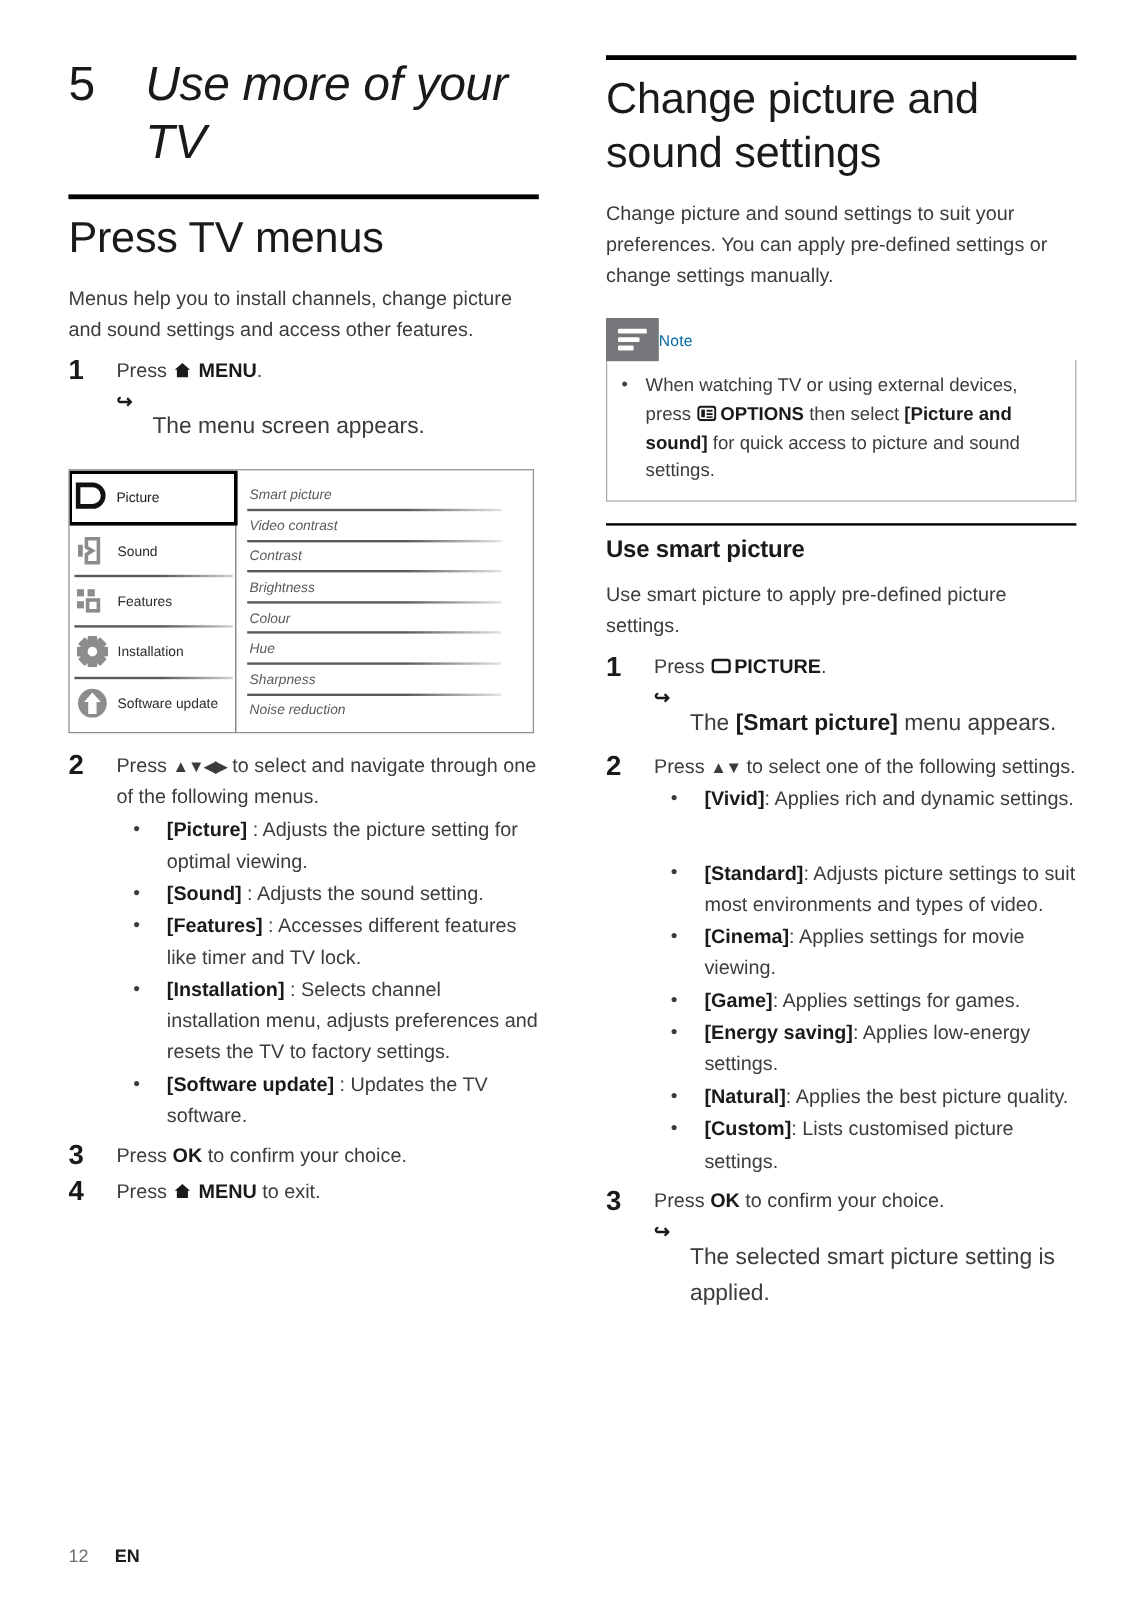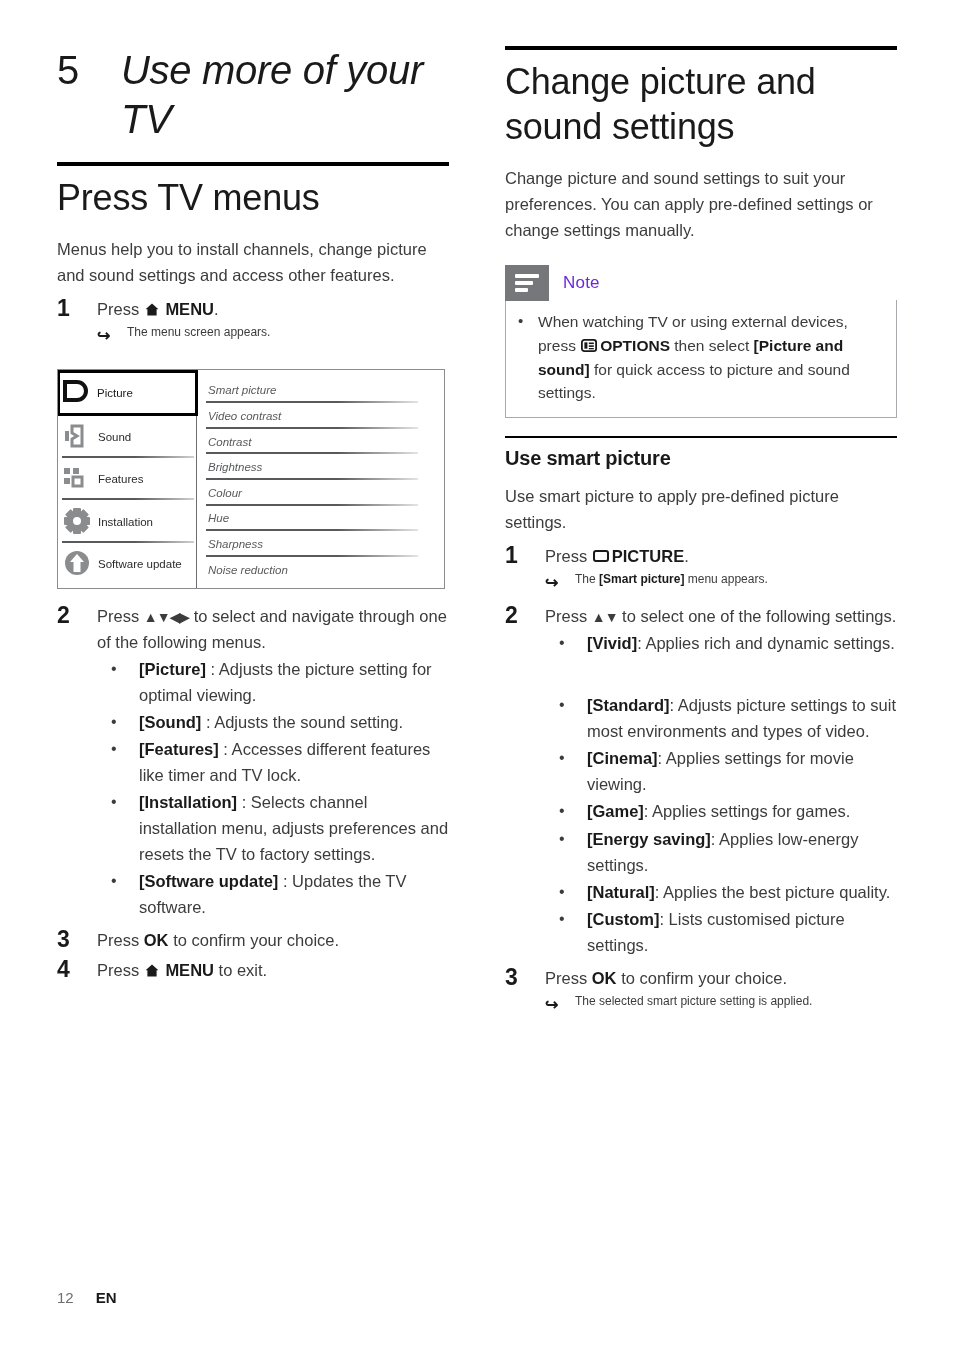--- a/index.html
+++ b/index.html
@@ -81,21 +81,21 @@
 
   
   .result { display:flex; margin-top: 1px; padding-left: 0px; }
   .result-arrow {
     flex:0 0 30px;
     font-size: 16px;
     line-height: 1.58;
     color:#1a1a1a;
     font-weight:700;
   }
-  .result-text { flex:1; font-size:12px; line-height:1.58; color:#3c3c3c; }
+  .result-text { flex:1; font-size:19px; line-height:1.58; color:#3c3c3c;margin-top:18px; }
 
   
   .bullets { margin: 1px 0 0 0; }
   .bullet { display:flex; margin: 0 0 1px 0; }
   .bullet-dot {
     flex:0 0 42px;
     text-align:left;
     padding-left:14px;
     font-size:16px;
     line-height:1.58;
@@ -117,21 +117,21 @@
     background:#76777b;
     display:flex; align-items:center; justify-content:center;
     flex:0 0 44px;
   }
   .note-icon-bars { width:24px; display:flex; flex-direction:column; gap:3px; }
   .note-icon-bars i { display:block; height:4px; background:#fff; border-radius:1px; }
   .note-icon-bars i:nth-child(1){ width:24px; }
   .note-icon-bars i:nth-child(2){ width:18px; }
   .note-icon-bars i:nth-child(3){ width:13px; }
   .note-title {
-    font-size:17px; color:#6d28d9; padding-left:14px; letter-spacing:0.2px;
+    font-size:13px; color:#0369a1; letter-spacing:0.2px;
   }
   .note-body {
     border:1px solid #a7a9ac;
     border-top:none;
     padding: 10px 12px 12px 12px;
     margin-top:-1px;
   }
   .note-bullet { display:flex; }
   .note-dot { flex:0 0 20px; font-size:15px; line-height:1.5; color:#3c3c3c; }
   .note-text { flex:1; font-size:15.5px; line-height:1.52; color:#3c3c3c; }

